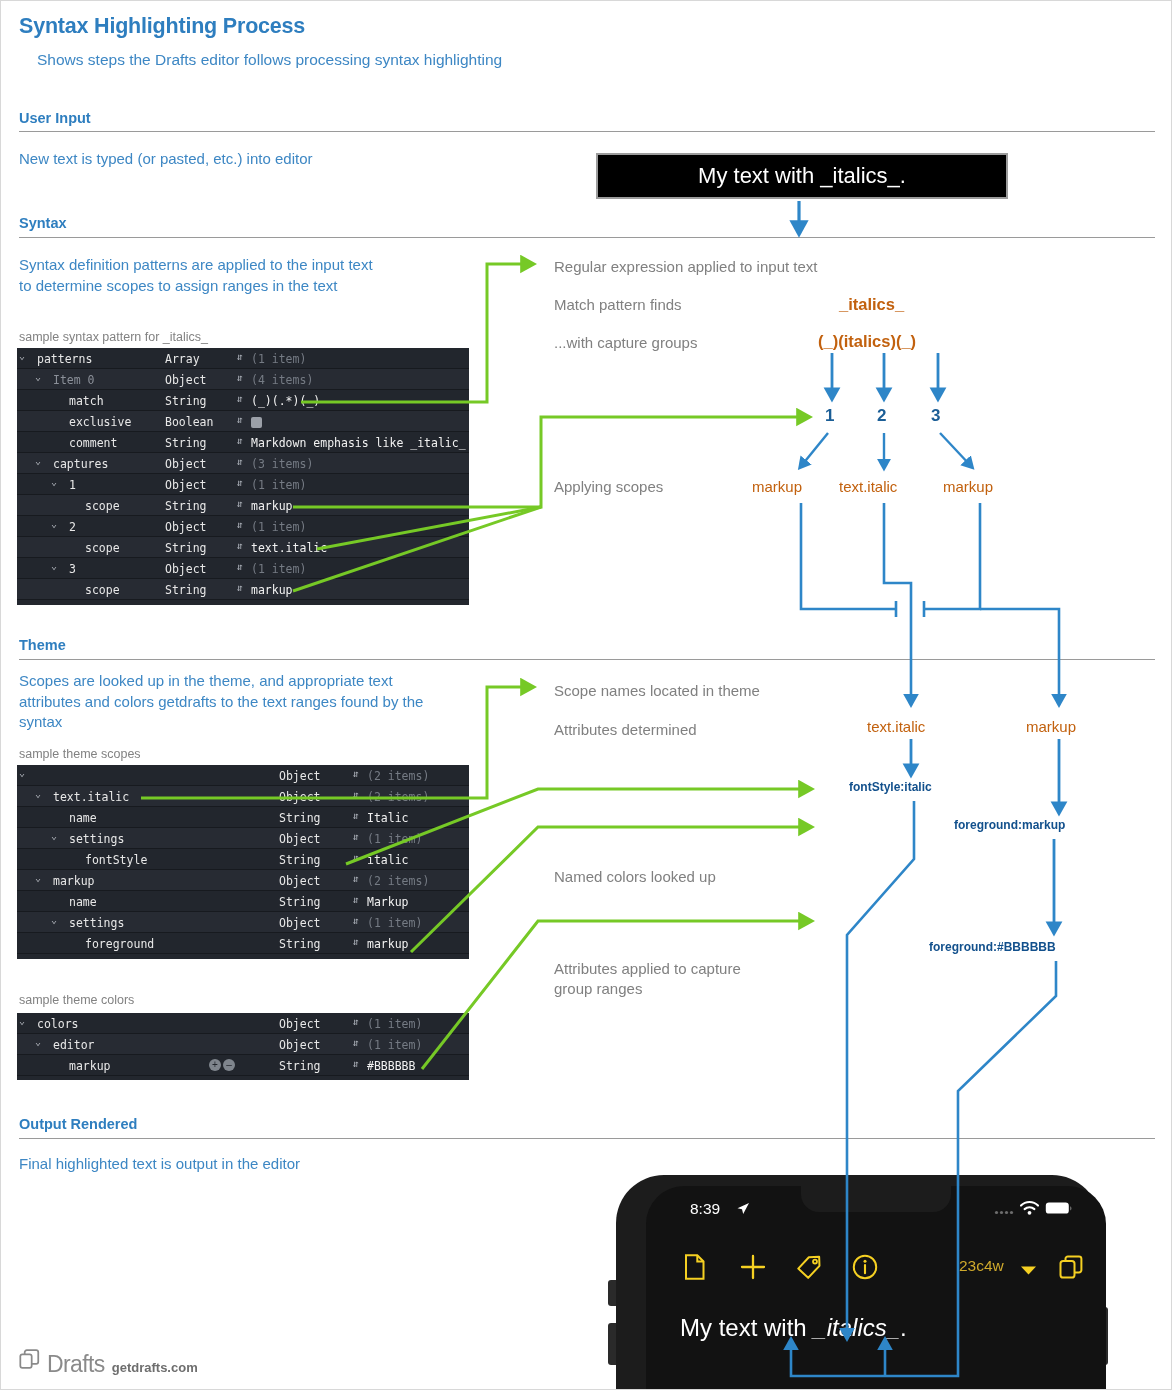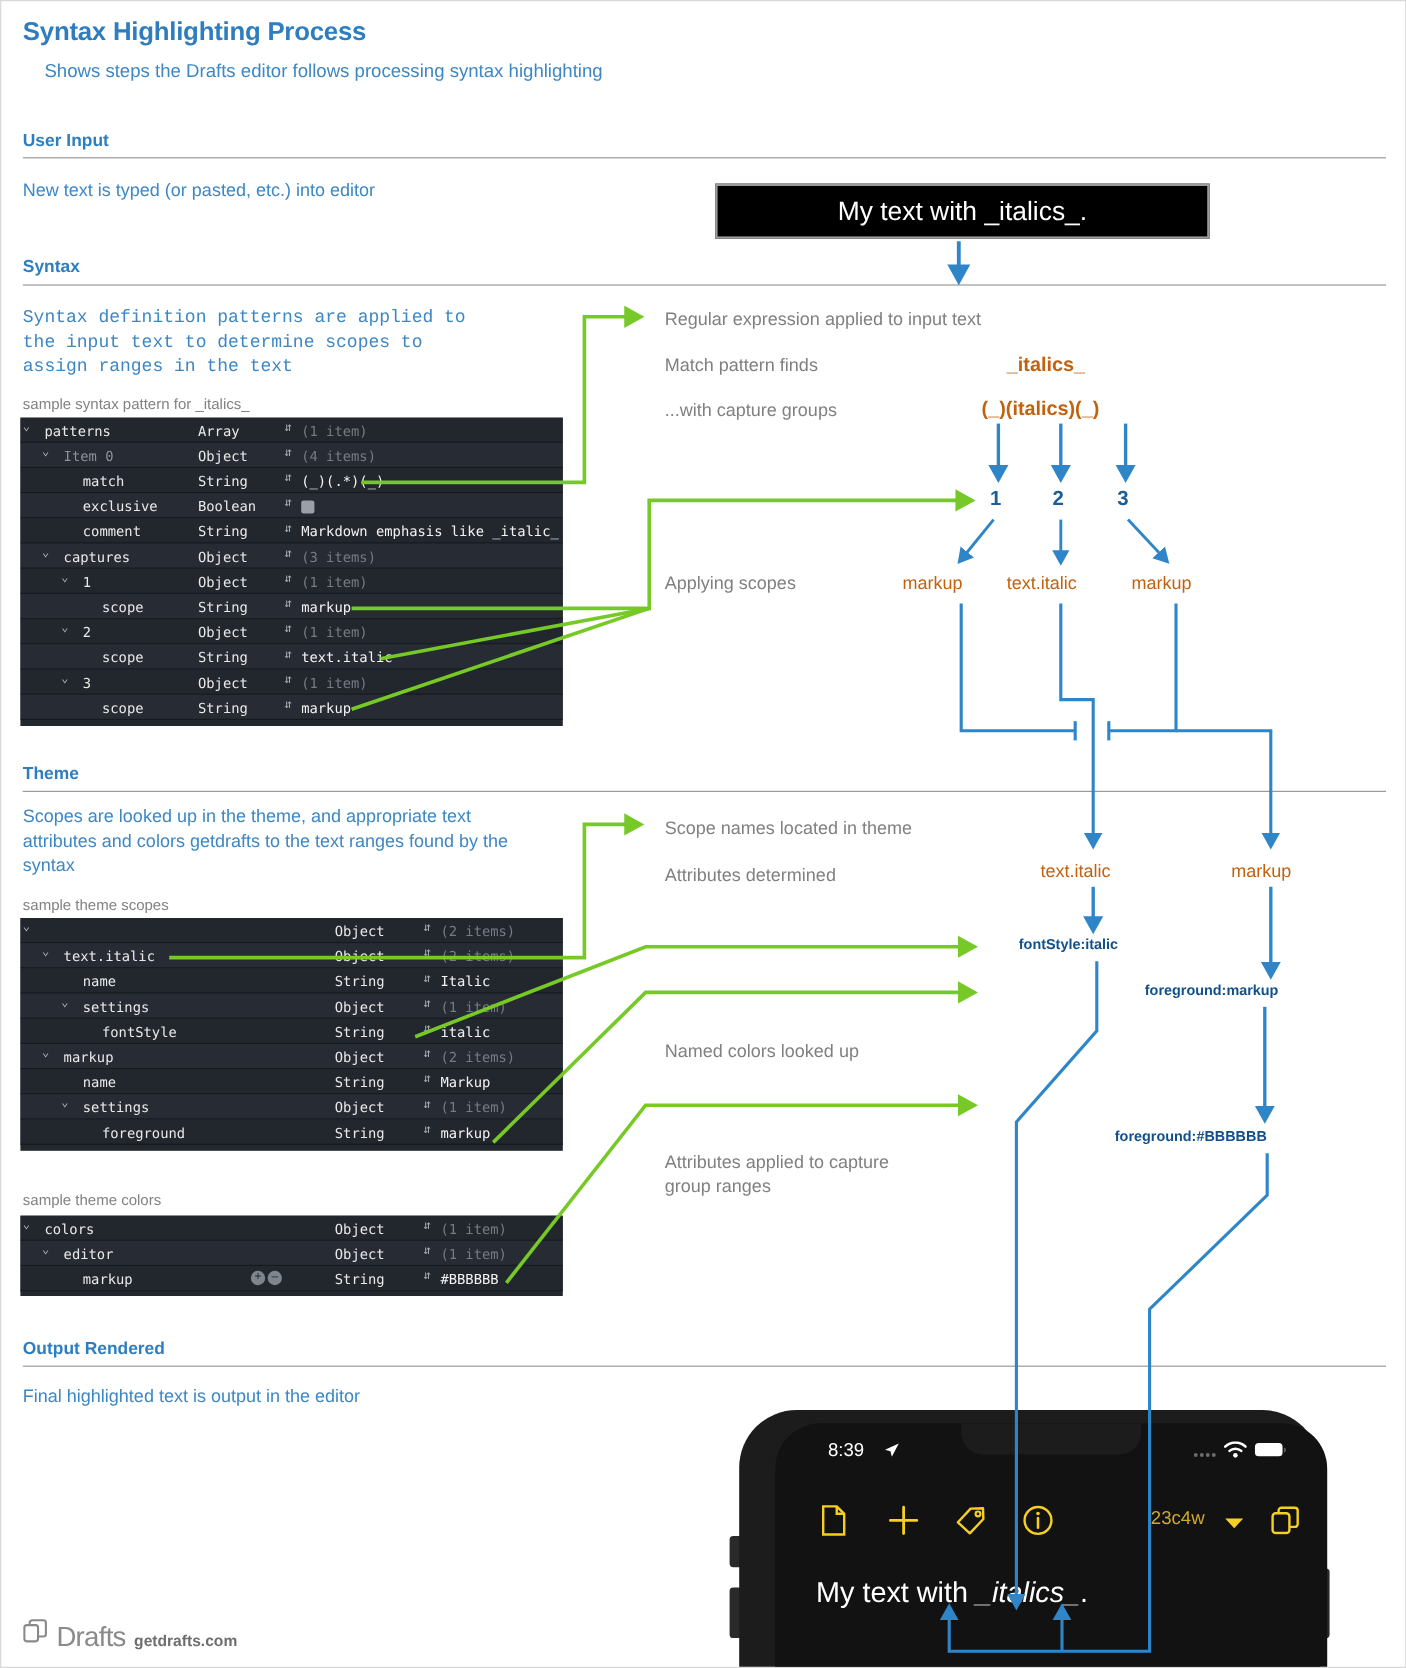--- a/index.html
+++ b/index.html
@@ -236,21 +236,21 @@
   <div class="sec-head" style="top:109px;">User Input</div>
   <div class="sec-rule" style="top:130px;"></div>
   <div class="sec-desc" style="top:148px; width:520px;">New text is typed (or pasted, etc.) into editor</div>
 
   <div class="inputbox" style="left:595px; top:152px; width:412px; height:46px; font-size:22px;">
     <span>My text with _italics_.</span>
   </div>
 
   <div class="sec-head" style="top:214px;">Syntax</div>
   <div class="sec-rule" style="top:236px;"></div>
-  <div class="sec-desc" style="top:254px; width:370px;font-family:Liberation Mono, monospace;">Syntax definition patterns are applied to the input text to determine scopes to assign ranges in the text</div>
+  <div class="sec-desc" style="top:254px; width:370px;">Syntax definition patterns are applied to the input text to determine scopes to assign ranges in the text</div>
   <div class="caption" style="top:329px;">sample syntax pattern for _italics_</div>
 
   <div class="plist" id="plist-syntax" style="left:16px; top:347px; width:452px; height:257px;">
       <div class="row">
         <span class="disc" style="left: 2px;">⌄</span>
         <span class="key" style="left: 20px;">patterns</span>
         <span class="type" style="left: 148px;">Array</span>
         <span class="stepper" style="left: 220px;">⇵</span>
         <span class="val dim" style="left: 234px;">(1 item)</span>
       </div>

